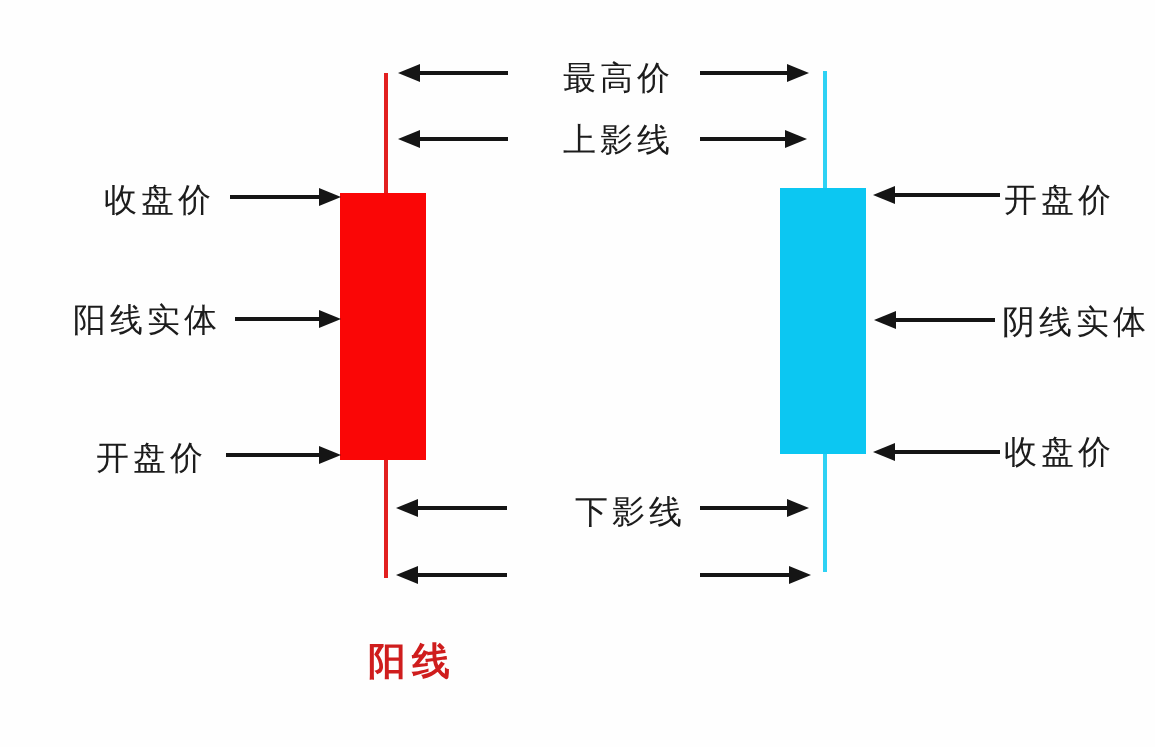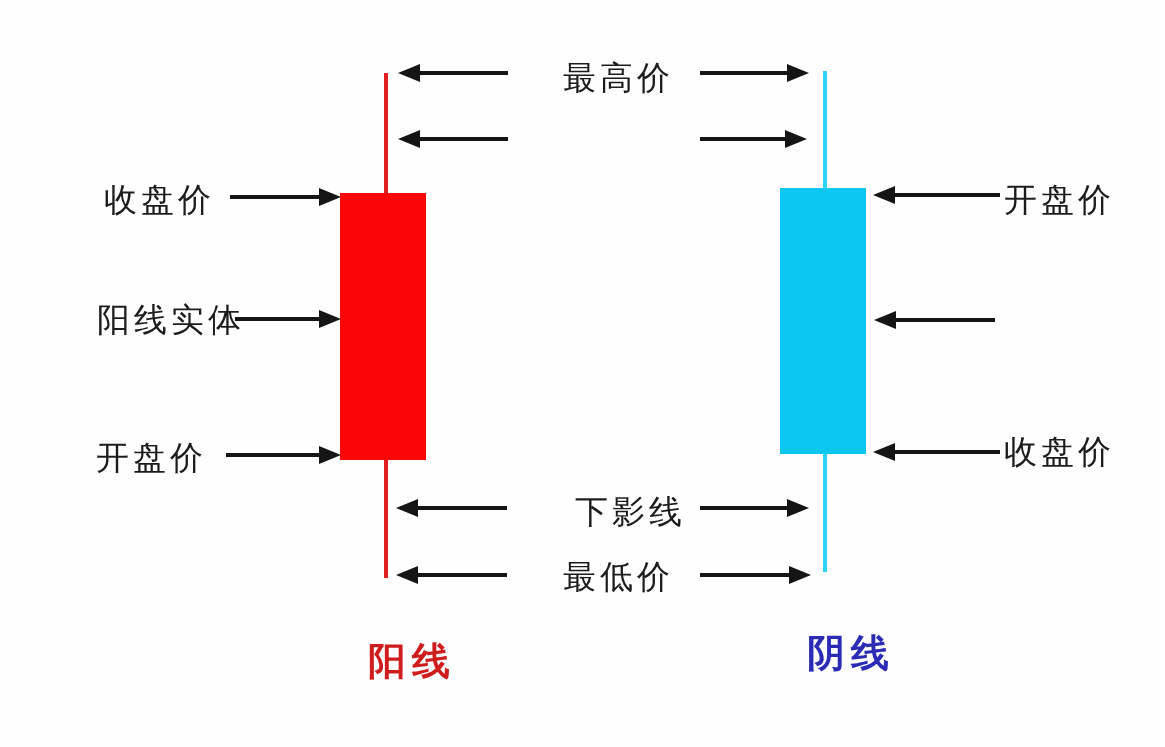--- a/index.html
+++ b/index.html
@@ -62,48 +62,48 @@
 
 <div id="stage">
 
   <div class="wick" style="left: 384px; top: 73px; width: 4px; height: 505px; background: rgb(226, 32, 32);"></div>
   <div class="body" style="left: 340px; top: 193px; width: 86px; height: 267px; background: rgb(250, 6, 6);"></div>
 
   <div class="wick" style="left: 823px; top: 71px; width: 4px; height: 501px; background: rgb(46, 210, 244);"></div>
   <div class="body" style="left: 780px; top: 188px; width: 86px; height: 266px; background: rgb(12, 199, 242);"></div>
 
   <div class="lbl" style="left:563px; top:58px;">最高价</div>
+  <div class="lbl" style="left:563px; top:120px;">上影线</div>
   <div class="lbl" style="left:563px; top:492px;margin-left:12px;">下影线</div>
-  <div class="lbl" style="left:563px; top:557px;">最低价</div>
 
   <div class="arrow head-left" style="left:419px; top:71px; width:89px;"></div>
   <div class="arrow head-right" style="left:700px; top:71px; width:88px;"></div>
 
   <div class="arrow head-left" style="left:419px; top:137px; width:89px;"></div>
   <div class="arrow head-right" style="left:700px; top:137px; width:86px;"></div>
 
   <div class="arrow head-left" style="left:417px; top:506px; width:90px;"></div>
   <div class="arrow head-right" style="left:700px; top:506px; width:88px;"></div>
 
   <div class="arrow head-left" style="left:417px; top:573px; width:90px;"></div>
   <div class="arrow head-right" style="left:700px; top:573px; width:90px;"></div>
 
   <div class="lbl" style="left:104px; top:180px;">收盘价</div>
   <div class="arrow head-right" style="left:230px; top:195px; width:90px;"></div>
 
-  <div class="lbl" style="left:73px; top:300px;margin-left:24px;">阳线实体</div>
+  <div class="lbl" style="left:73px; top:300px;">阳线实体</div>
   <div class="arrow head-right" style="left:235px; top:317px; width:85px;"></div>
 
   <div class="lbl" style="left:96px; top:438px;">开盘价</div>
   <div class="arrow head-right" style="left:226px; top:453px; width:94px;"></div>
 
   <div class="lbl" style="left:1004px; top:180px;">开盘价</div>
   <div class="arrow head-left" style="left:894px; top:193px; width:106px;"></div>
 
+  <div class="lbl" style="left:1002px; top:302px;">阴线实体</div>
   <div class="arrow head-left" style="left:895px; top:318px; width:100px;"></div>
 
   <div class="lbl" style="left:1004px; top:432px;">收盘价</div>
   <div class="arrow head-left" style="left:894px; top:450px; width:106px;"></div>
 
   <div class="title" style="left: 344px; top: 640px; color: rgb(207, 29, 29);">阳线</div>
-  <div class="title" style="left: 783px; top: 632px; color: rgb(43, 43, 181);">阴线</div>
 
 </div>
 
 </body></html>

